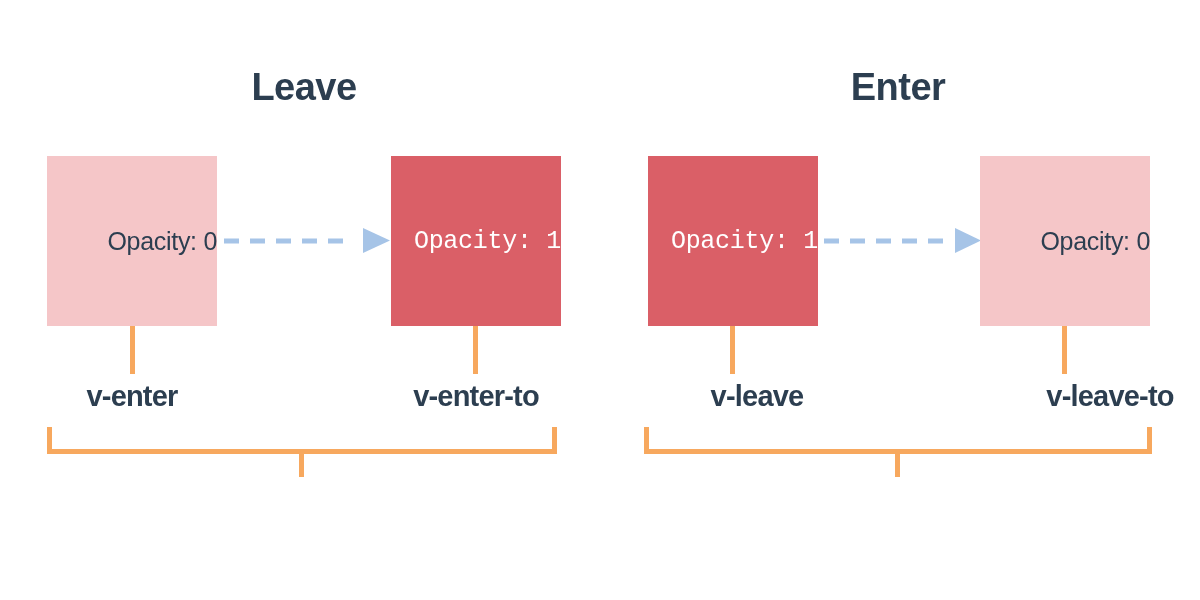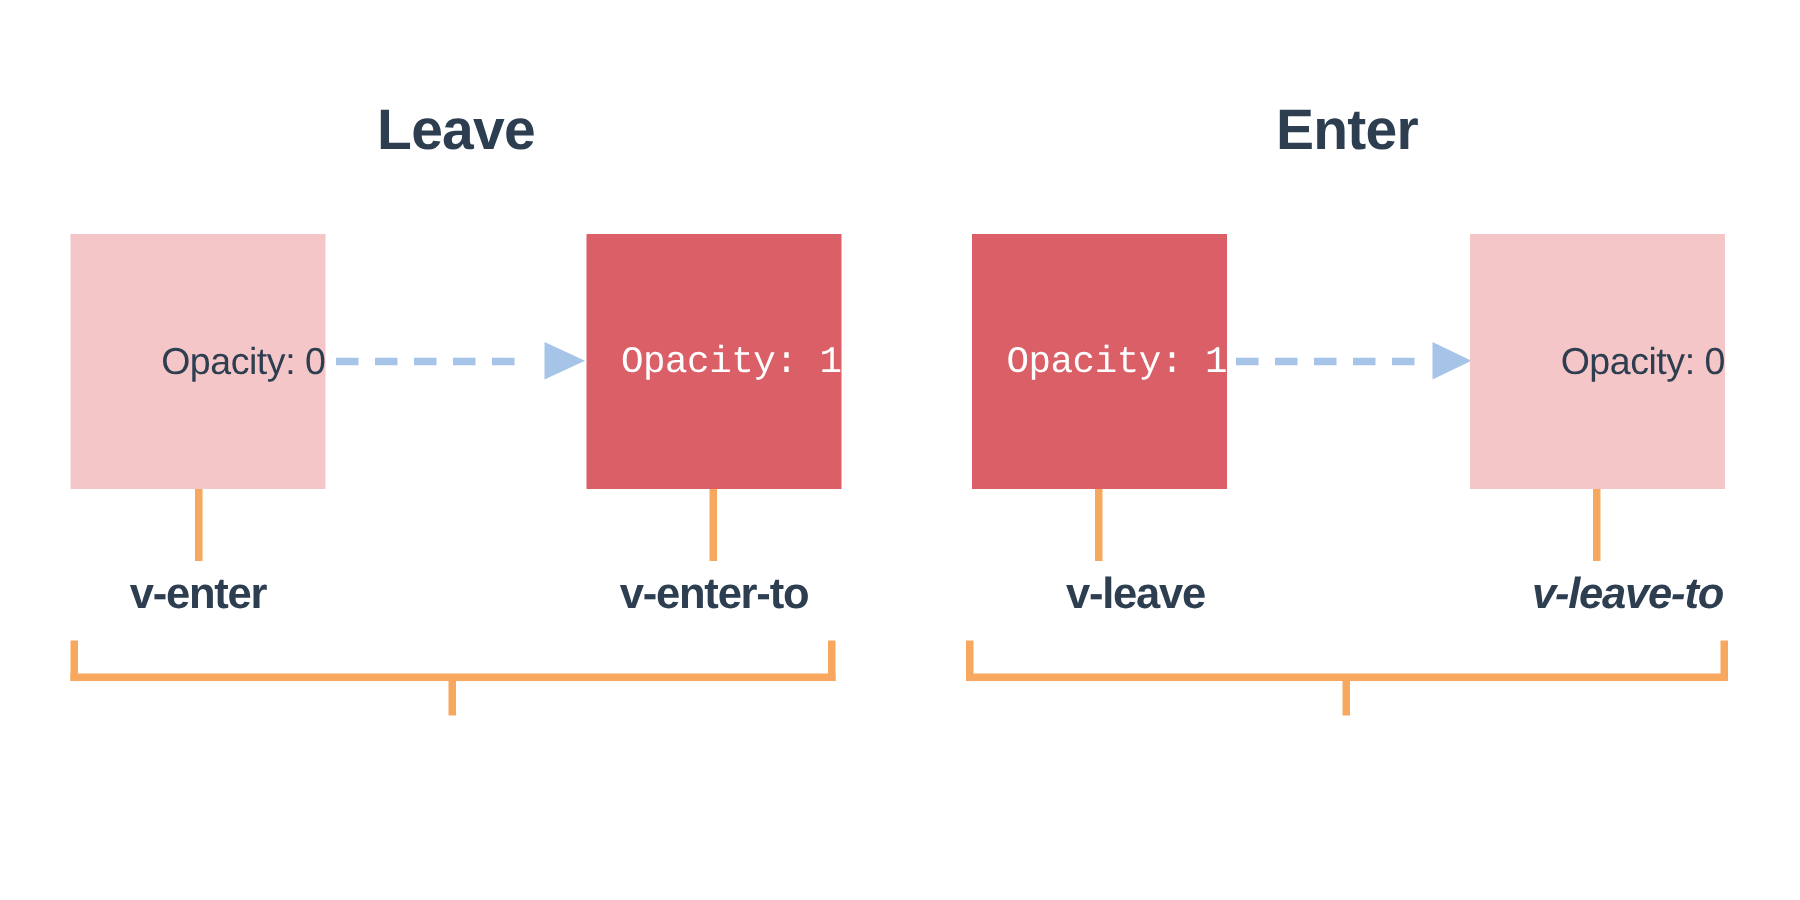--- a/index.html
+++ b/index.html
@@ -147,19 +147,19 @@
   </div>
 
   <div class="state-box box-faded" style="left:980px;">
     <span>Opacity: 0</span>
   </div>
 
   <div class="stem box-stem" style="left:730px;"></div>
   <div class="stem box-stem" style="left:1062px;"></div>
 
   <div class="class-label" style="left:757px;">v-leave</div>
-  <div class="class-label" style="left:1085px;font-style:italic;">v-leave-to</div>
+  <div class="class-label" style="left:1110px;">v-leave-to</div>
 
   <div class="bracket" style="left:644px; width:498px;"></div>
   <div class="stem bracket-stem" style="left:895px;"></div>
 
 
 </div>
 
 </body></html>

